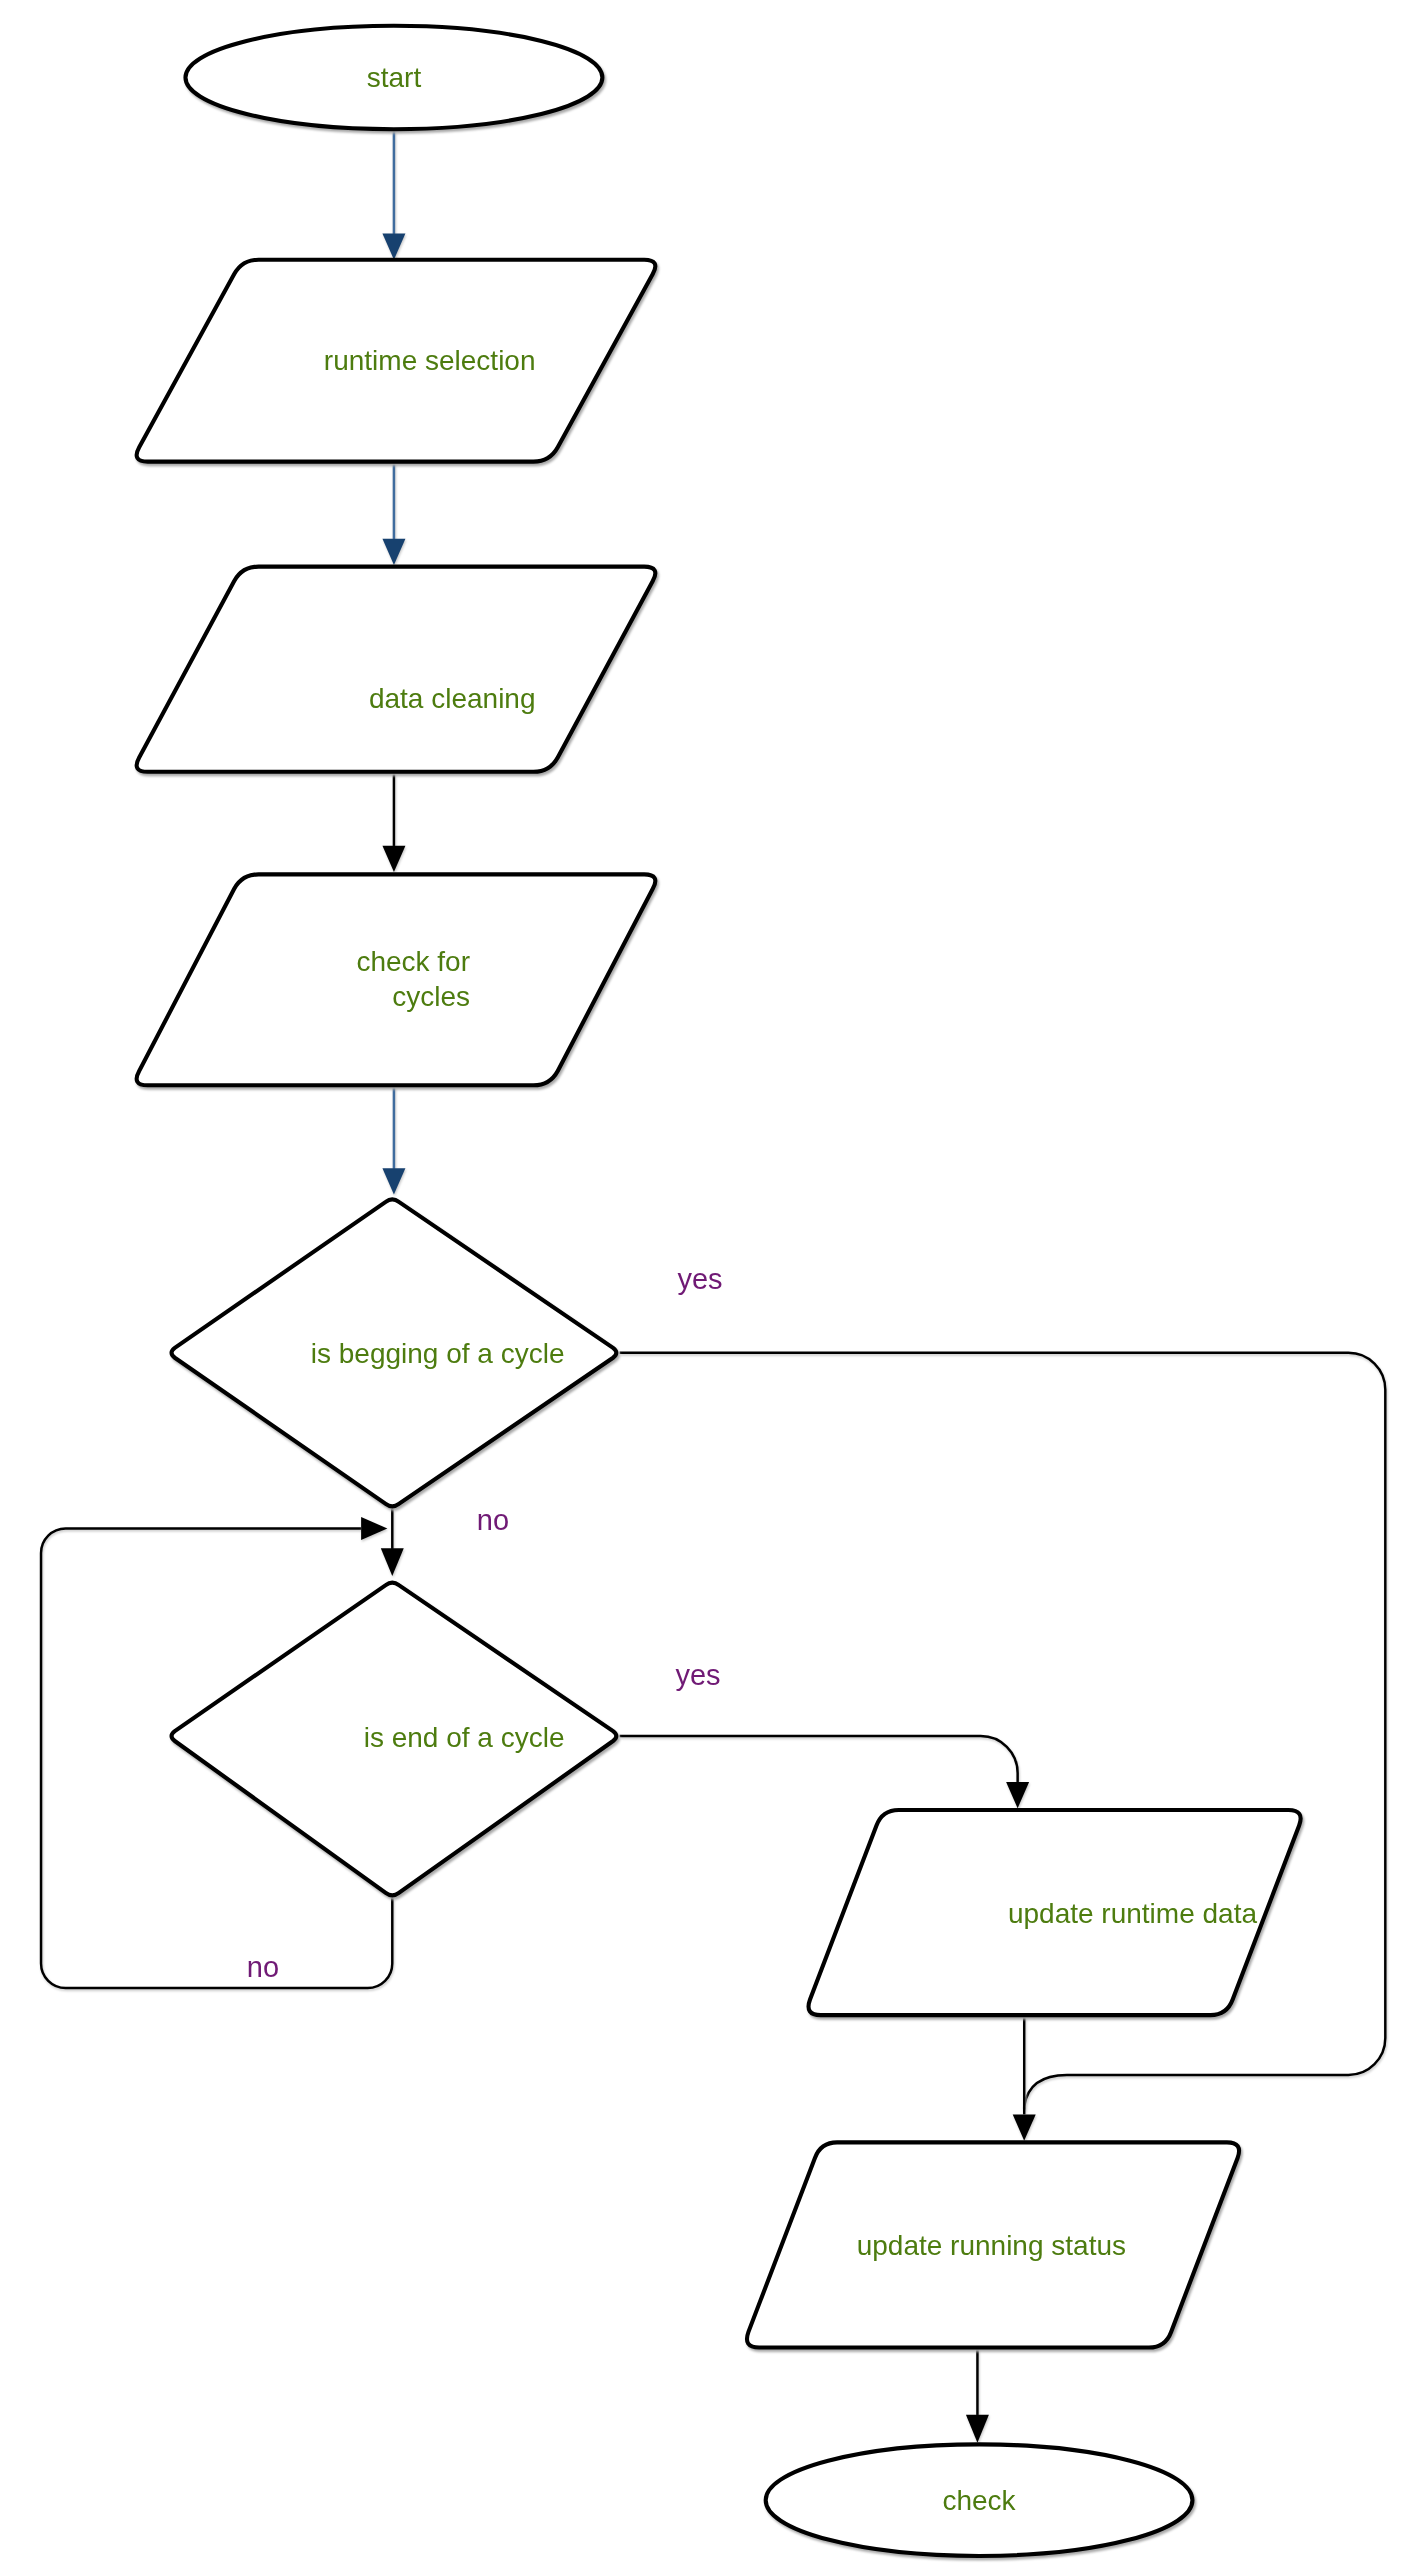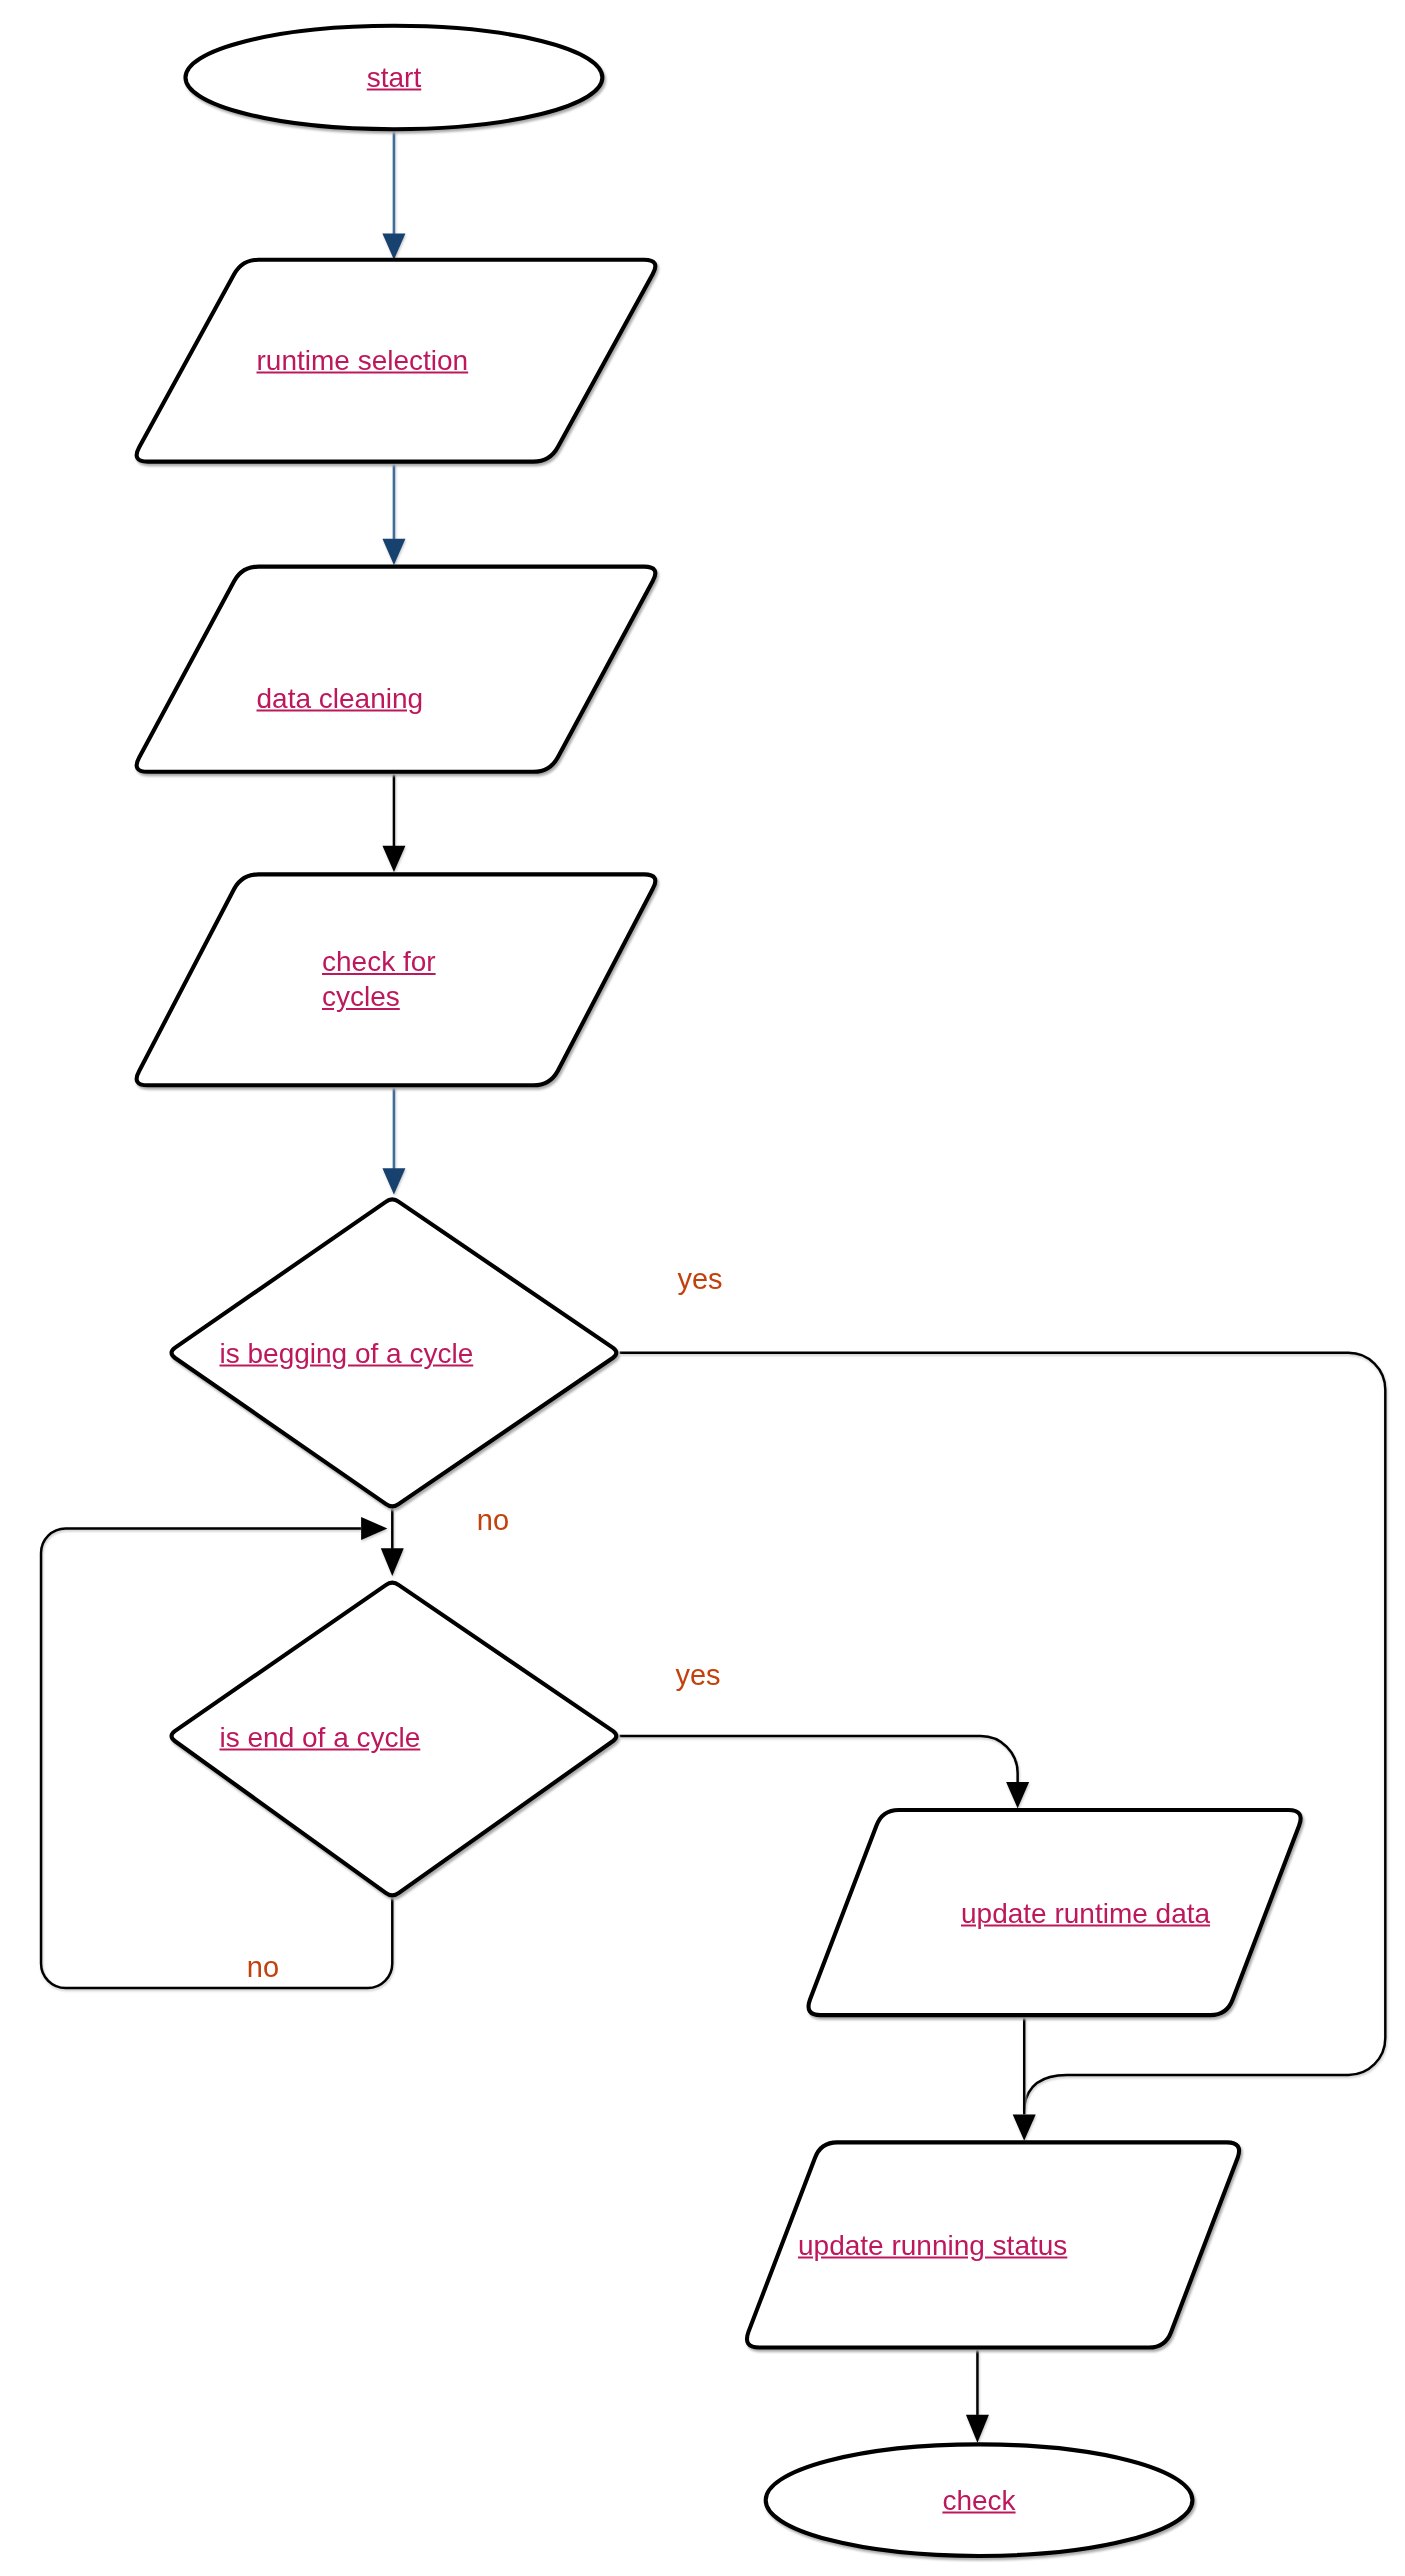--- a/index.html
+++ b/index.html
@@ -14,25 +14,25 @@
   }
   .edge{
     fill:none;stroke:#000000;stroke-width:3;
     filter:drop-shadow(1px 2px 1px #c6c6c6);
   }
   .edge-accent{stroke:var(--accent,#3f6c9e);}
   .ahead{fill:#000000;filter:drop-shadow(1px 2px 1px #c6c6c6);}
   .ahead-accent{fill:var(--accent-head,#17416f);}
   .nlabel{
     position:absolute;transform:translate(-50%,-50%);
-    font-size:28px;line-height:1.25;color:#be185d;text-align:left;text-decoration:underline;
+    font-size:28px;line-height:1.25;color:#4d7c0f;text-align:right;
   }
   .elabel{
     position:absolute;transform:translate(-50%,-50%);
-    font-size:29px;color:#c2410c;white-space:nowrap;
+    font-size:29px;color:#701a75;white-space:nowrap;
   }
 </style>
 </head>
 <body style="background: rgb(255, 255, 255);">
 
 <svg class="canvas" width="1405" height="2576" viewBox="0 0 1712 3138">
 
   <g>
     <path class="edge edge-accent" d="M480,158 L480,286"></path>
     <polygon class="ahead ahead-accent" points="480,316 466,284 494,284"></polygon>

